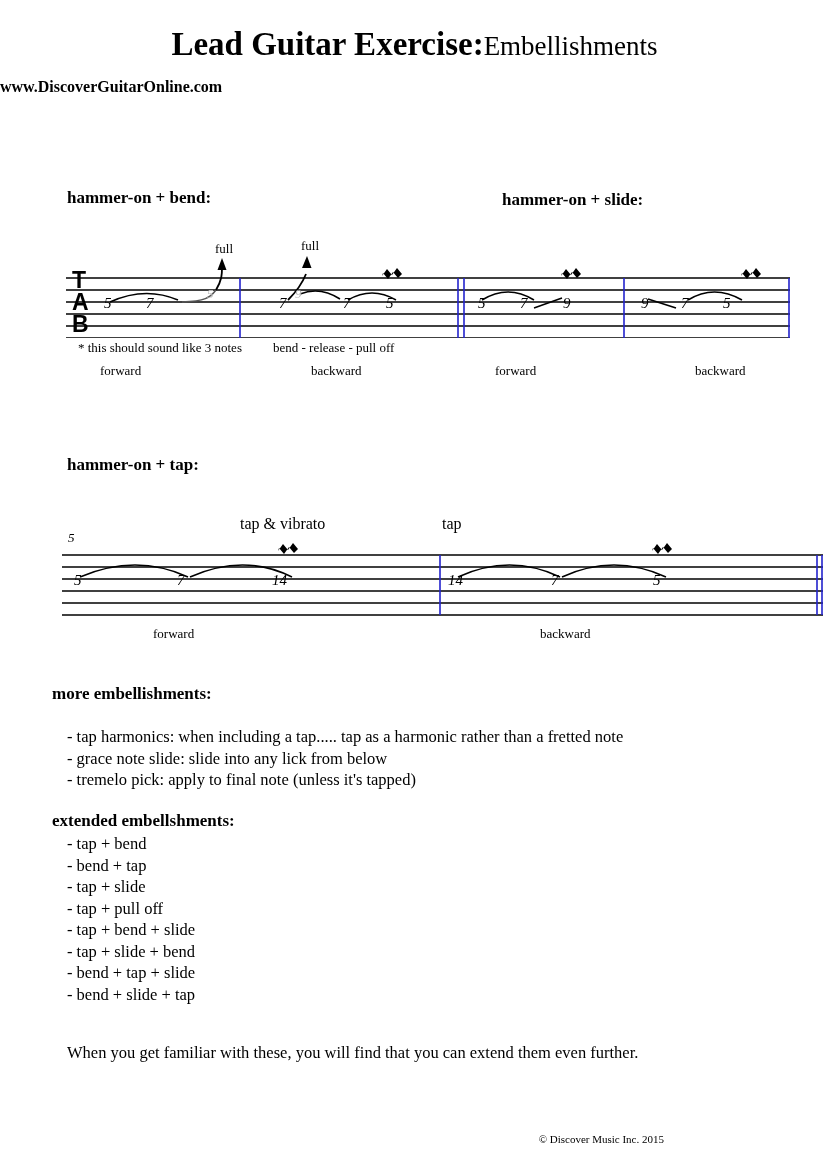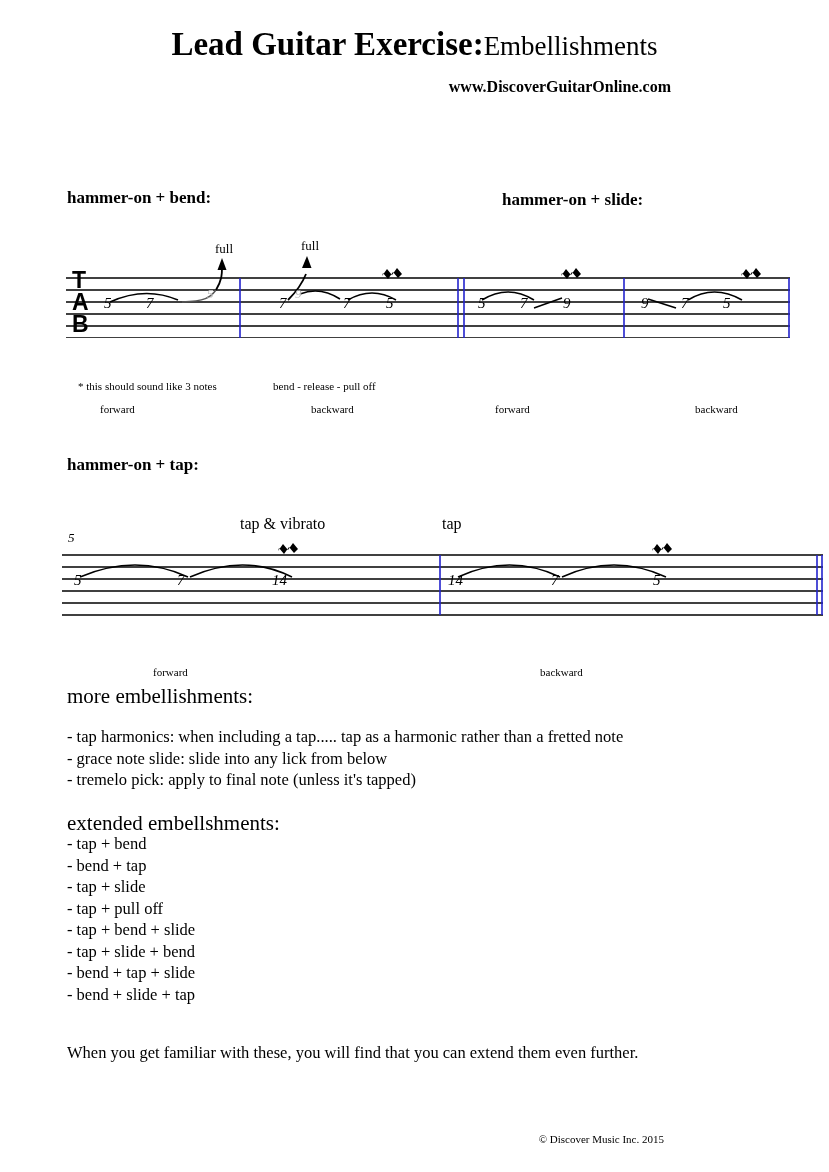--- a/index.html
+++ b/index.html
@@ -35,21 +35,21 @@
   }
   .title-sub {
     font-size: 27px;
     font-weight: normal;
   }
   .site-url {
     position: absolute;
     top: 78px;
     left: 0;
     width: 671px;
-    text-align: right;
+    text-align: left;
     font-size: 16px;
     font-weight: bold;
   }
 
   
   .sec-heading {
     position: absolute;
     font-size: 17px;
     font-weight: bold;
     white-space: nowrap;
@@ -64,23 +64,22 @@
     left: 0;
   }
   #system-1 { top: 228px; }
   #system-2 { top: 505px; }
 
   .system svg { display: block; }
 
   
   .caption {
     position: absolute;
-    font-size: 11px;
-    white-space: nowrap;
-    margin-top: 40px;
+    font-size: 13px;
+    white-space: nowrap;
   }
 
   #cap-3notes      { left: 78px;  top: 340px; }
   #cap-bendrelease { left: 273px; top: 340px; }
   #cap-fwd-1       { left: 100px; top: 363px; }
   #cap-bwd-1       { left: 311px; top: 363px; }
   #cap-fwd-2       { left: 495px; top: 363px; }
   #cap-bwd-2       { left: 695px; top: 363px; }
   #cap-fwd-3       { left: 153px; top: 626px; }
   #cap-bwd-3       { left: 540px; top: 626px; }
@@ -88,23 +87,23 @@
   
   .body-block {
     position: absolute;
     left: 67px;
     font-size: 16.5px;
     line-height: 21.5px;
     white-space: nowrap;
   }
   .body-heading {
     position: absolute;
-    left: 67px;
-    font-size: 21px;
-    font-weight: normal;
+    left: 52px;
+    font-size: 17px;
+    font-weight: bold;
     white-space: nowrap;
   }
   #more-emb-heading { top: 684px; }
   #more-emb-list    { top: 726px; }
   #ext-emb-heading  { top: 811px; text-align: right; }
   #ext-emb-list     { top: 833px; }
   #closing-text     { top: 1042px; }
 
   .body-block div { white-space: nowrap; }
 

